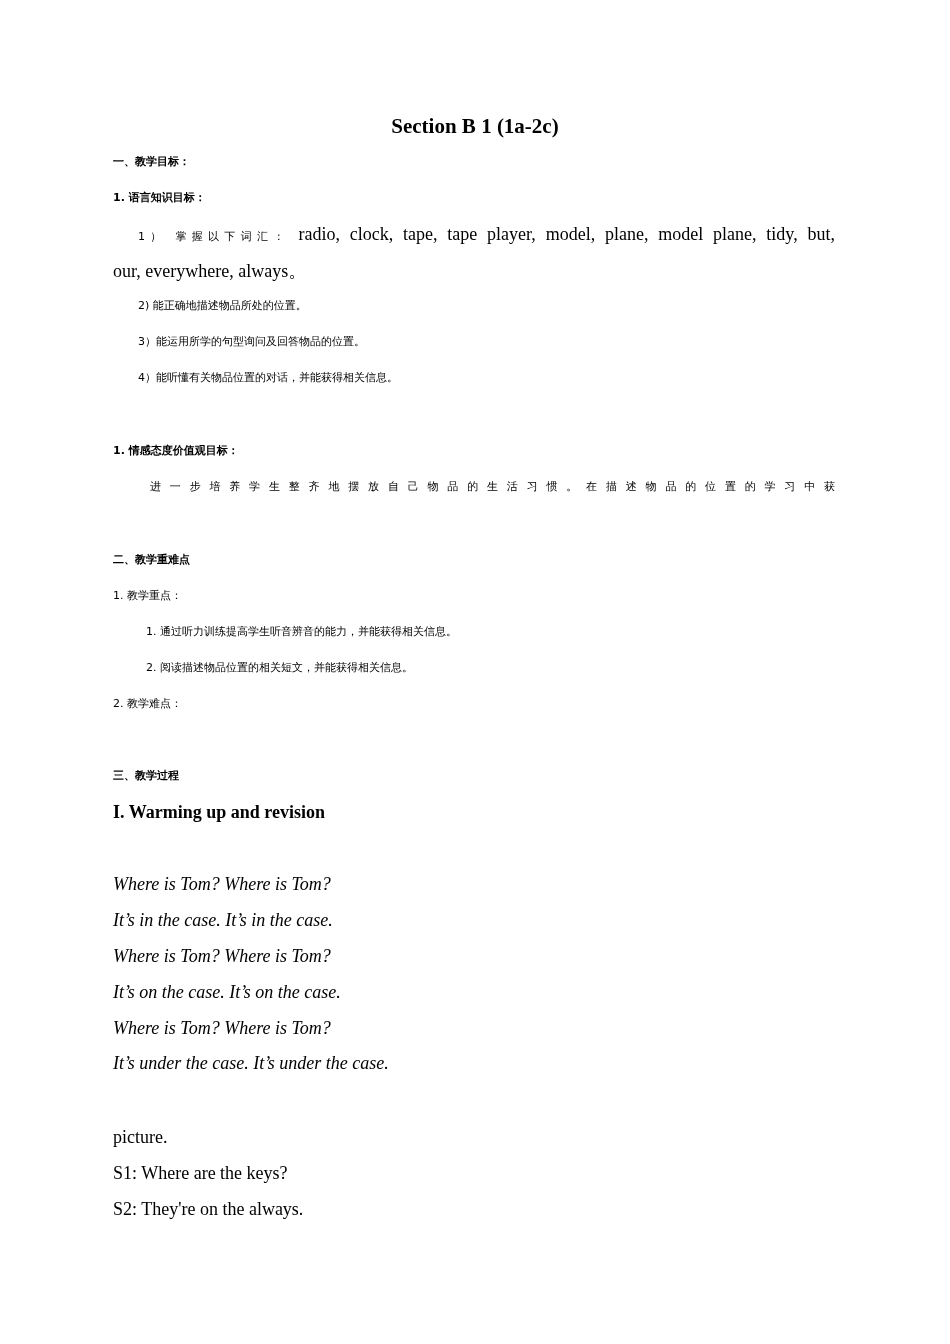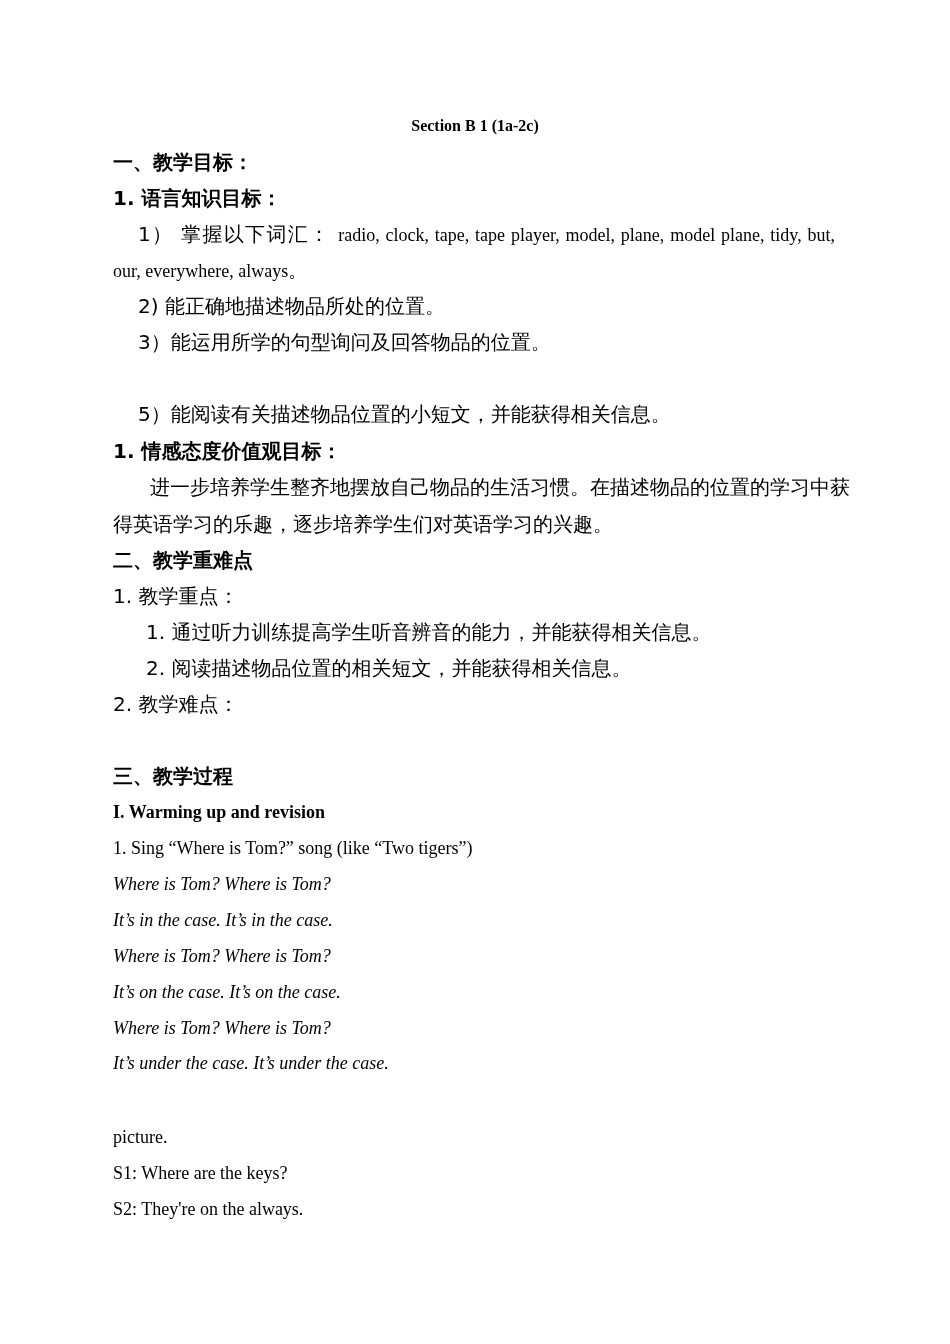--- a/index.html
+++ b/index.html
@@ -1,57 +1,55 @@
 <!DOCTYPE html>
 <html><head>
 <meta charset="utf-8">
 <style>
   html, body { margin: 0; padding: 0; background: #ffffff; }
   body { width: 950px; height: 1344px; position: relative; overflow: hidden;
          font-family: "Liberation Serif", "DejaVu Serif", serif; color: #000; }
   .page { position: absolute; left: 0; top: 0; width: 950px; height: 1344px; }
   .line { position: absolute; left: 113px; white-space: nowrap; font-size: 18px; line-height: 22px; }
-  .cn { font-family: "DejaVu Sans", "Liberation Sans", sans-serif; font-size: 20px; }
+  .cn { font-family: "DejaVu Sans", "Liberation Sans", sans-serif; font-size: 11px; }
   .bold { font-weight: bold; }
   .italic { font-style: italic; font-family: Liberation Serif, serif; }
-  .title { left: 0; width: 950px; text-align: center; font-weight: bold; font-size: 16px; }
+  .title { left: 0; width: 950px; text-align: center; font-weight: bold; font-size: 21px; }
   .justify { width: 722px; text-align: justify; text-align-last: justify; }
 </style>
 </head>
 <body>
 
 <div class="page">
 
   <div class="line title" style="top:115px;">Section B 1 (1a-2c)</div>
 
   <div class="line cn bold" style="top:151px;">一、教学目标：</div>
   <div class="line cn bold" style="top:187px;">1. 语言知识目标：</div>
 
   <div class="line justify" style="top:223px; left:138px; width:697px;">
     <span class="cn">1）  掌握以下词汇：  </span><span>radio, clock, tape, tape player, model, plane, model plane, tidy, but,</span>
   </div>
   <div class="line" style="top:260px;">our, everywhere, always。</div>
 
   <div class="line cn" style="top:295px; left:138px;">2) 能正确地描述物品所处的位置。</div>
   <div class="line cn" style="top:331px; left:138px;">3）能运用所学的句型询问及回答物品的位置。</div>
-  <div class="line cn" style="top:403px; left:138px;">5）能阅读有关描述物品位置的小短文，并能获得相关信息。</div>
+  <div class="line cn" style="top:367px; left:138px;">4）能听懂有关物品位置的对话，并能获得相关信息。</div>
 
   <div class="line cn bold" style="top:440px;">1.  情感态度价值观目标：</div>
   <div class="line cn justify" style="top:476px; left:150px; width:685px;">进一步培养学生整齐地摆放自己物品的生活习惯。在描述物品的位置的学习中获</div>
-  <div class="line cn" style="top:513px;">得英语学习的乐趣，逐步培养学生们对英语学习的兴趣。</div>
 
   <div class="line cn bold" style="top:549px;">二、教学重难点</div>
   <div class="line cn" style="top:585px;">1. 教学重点：</div>
   <div class="line cn" style="top:621px; left:146px;">1. 通过听力训练提高学生听音辨音的能力，并能获得相关信息。</div>
   <div class="line cn" style="top:657px; left:146px;">2. 阅读描述物品位置的相关短文，并能获得相关信息。</div>
   <div class="line cn" style="top:693px;">2. 教学难点：</div>
 
   <div class="line cn bold" style="top:765px;">三、教学过程</div>
   <div class="line bold" style="top:801px;">I. Warming up and revision</div>
-  <div class="line" style="top:837px;">1.  Sing “Where is Tom?” song (like “Two tigers”)</div>
 
   <div class="line italic" style="top:873px;">Where is Tom? Where is Tom?</div>
   <div class="line italic" style="top:909px;">It’s in the case. It’s in the case.</div>
   <div class="line italic" style="top:945px;">Where is Tom? Where is Tom?</div>
   <div class="line italic" style="top:981px;">It’s on the case. It’s on the case.</div>
   <div class="line italic" style="top:1017px;">Where is Tom? Where is Tom?</div>
   <div class="line italic" style="top:1052px;">It’s under the case. It’s under the case.</div>
 
   <div class="line" style="top:1126px;">picture.</div>
 

